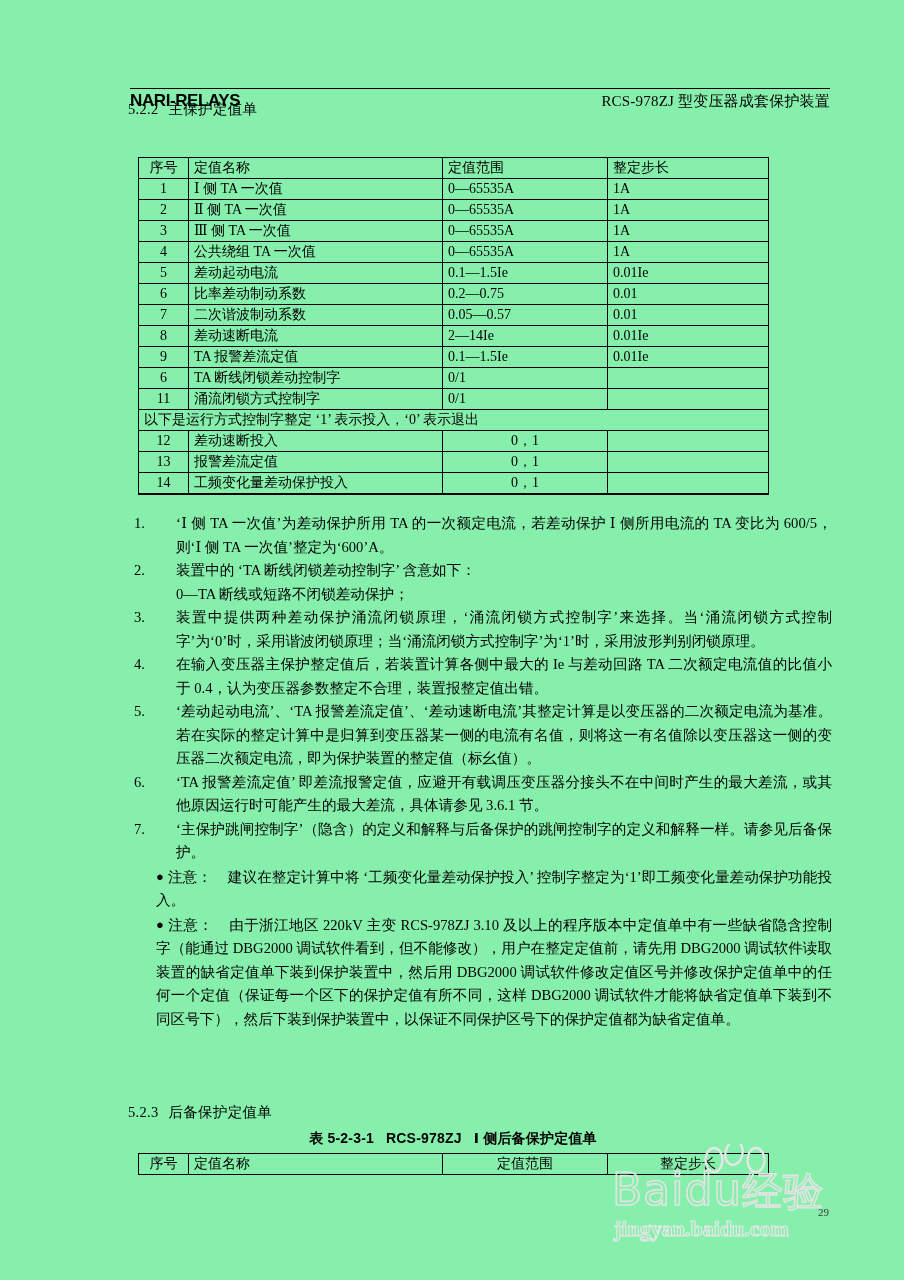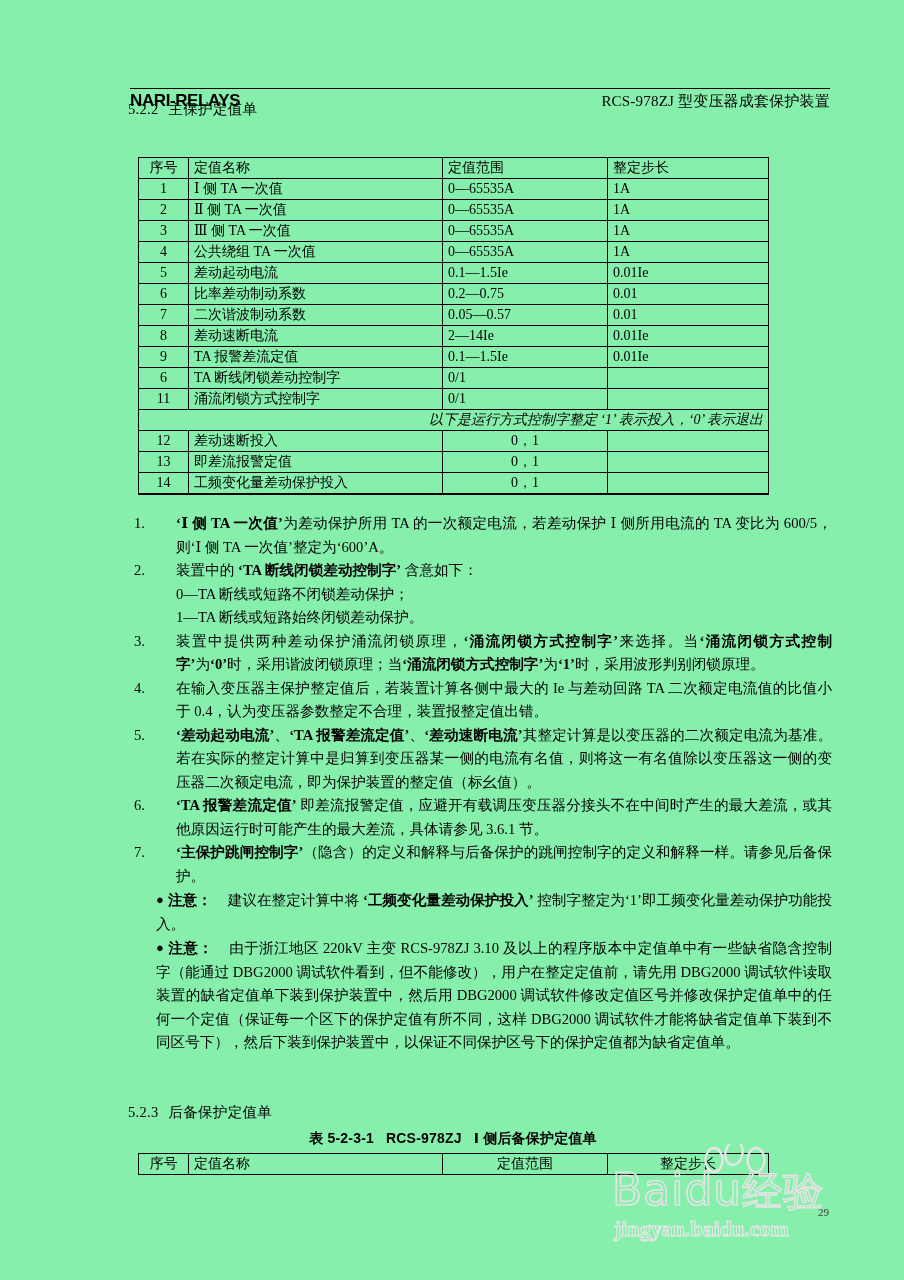--- a/index.html
+++ b/index.html
@@ -88,23 +88,22 @@
   table.spec thead td, table.spec thead th {
     text-align: center;
   }
   table.spec .c-no   { width: 50px;  text-align: center; }
   table.spec .c-name { width: 254px; text-align: left; }
   table.spec .c-rng  { width: 165px; text-align: left; }
   table.spec .c-step { width: 161px; text-align: left; }
   table.spec td.ctr  { text-align: center; }
   table.spec tr.outer-bottom td { border-bottom-width: 2px; }
   table.spec .merged {
-    text-align: right;
+    text-align: left;
     font-weight: normal;
-    font-style: italic;
   }
 
   
   .notes {
     position: absolute;
     left: 130px;
     top: 512px;
     width: 702px;
     font-size: 14.6px;
     line-height: 23.5px;
@@ -121,21 +120,21 @@
     box-sizing: border-box;
   }
   .note .body {
     flex: 1 1 auto;
     text-align: justify;
     text-justify: inter-ideograph;
   }
   .note .body .sub {
     display: block;
   }
-  b { font-weight: bold; }
+  b { font-weight: normal; }
   .bullet-note {
     text-align: justify;
     text-justify: inter-ideograph;
     padding-left: 26px;
     text-indent: -0px;
   }
   .bullet-note .lead { margin-right: 16px; }
   .dot {
     font-size: 13px;
     vertical-align: 1px;
@@ -292,21 +291,21 @@
         <td class="merged" colspan="4">以下是运行方式控制字整定 ‘1’ 表示投入，‘0’ 表示退出</td>
       </tr>
       <tr>
           <td class="c-no">12</td>
           <td class="c-name">差动速断投入</td>
           <td class="c-rng ctr">0，1</td>
           <td class="c-step"></td>
         </tr>
       <tr>
           <td class="c-no">13</td>
-          <td class="c-name">即差流报警定值</td>
+          <td class="c-name">报警差流定值</td>
           <td class="c-rng ctr">0，1</td>
           <td class="c-step"></td>
         </tr>
       <tr class="outer-bottom">
           <td class="c-no">14</td>
           <td class="c-name">工频变化量差动保护投入</td>
           <td class="c-rng ctr">0，1</td>
           <td class="c-step"></td>
         </tr>
     </tbody>
@@ -314,21 +313,21 @@
 
   <div class="notes">
 
     <div class="note">
       <div class="idx">1.</div>
       <div class="body"><b>‘Ⅰ 侧 TA 一次值’</b>为差动保护所用 TA 的一次额定电流，若差动保护 Ⅰ 侧所用电流的 TA 变比为 600/5，则‘Ⅰ 侧 TA 一次值’整定为‘600’A。</div>
     </div>
 
     <div class="note">
       <div class="idx">2.</div>
-      <div class="body">装置中的 <b>‘TA 断线闭锁差动控制字’</b> 含意如下：<span class="sub">0—TA 断线或短路不闭锁差动保护；</span><span class="sub">1—TA 断线或短路始终闭锁差动保护。</span></div>
+      <div class="body">装置中的 <b>‘TA 断线闭锁差动控制字’</b> 含意如下：<span class="sub">0—TA 断线或短路不闭锁差动保护；</span></div>
     </div>
 
     <div class="note">
       <div class="idx">3.</div>
       <div class="body">装置中提供两种差动保护涌流闭锁原理，<b>‘涌流闭锁方式控制字’</b>来选择。当<b>‘涌流闭锁方式控制字’</b>为<b>‘0’</b>时，采用谐波闭锁原理；当<b>‘涌流闭锁方式控制字’</b>为<b>‘1’</b>时，采用波形判别闭锁原理。</div>
     </div>
 
     <div class="note">
       <div class="idx">4.</div>
       <div class="body">在输入变压器主保护整定值后，若装置计算各侧中最大的 Ie 与差动回路 TA 二次额定电流值的比值小于 0.4，认为变压器参数整定不合理，装置报整定值出错。</div>

